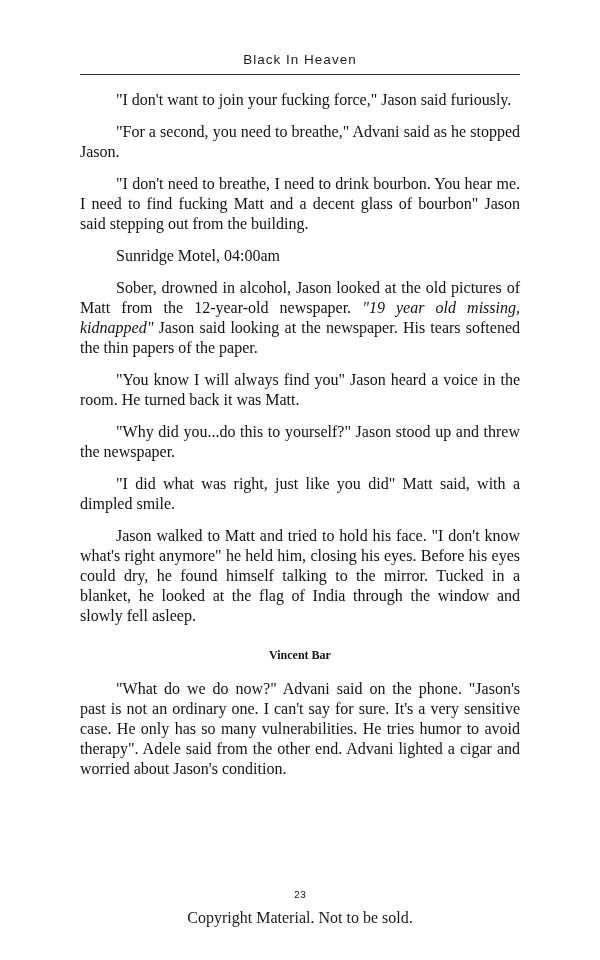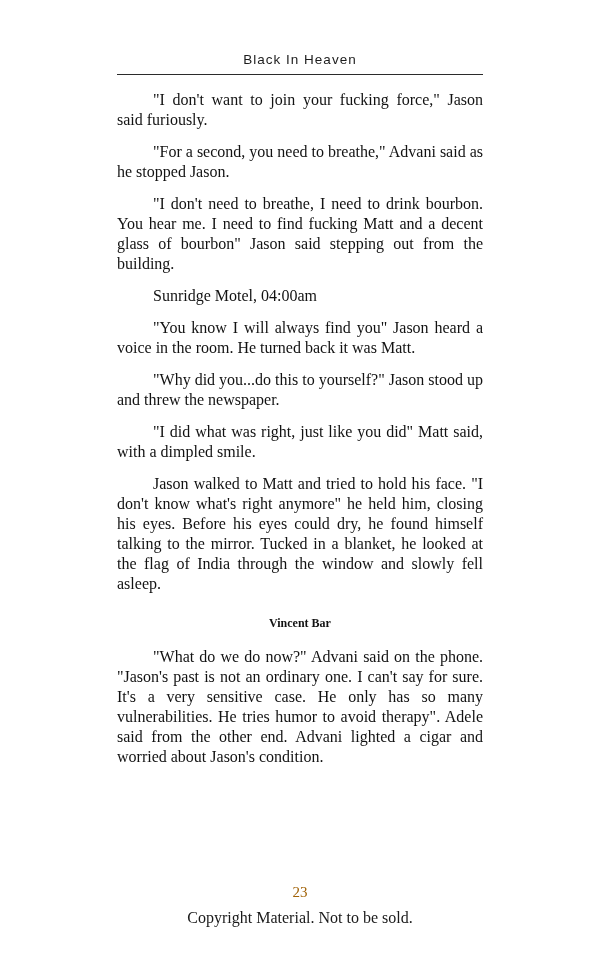--- a/index.html
+++ b/index.html
@@ -6,21 +6,21 @@
   html, body { background: #e9e9e9; }
   body {
     width: 600px; height: 960px;
     font-family: "Liberation Serif", "DejaVu Serif", serif;
   }
   .page {
     width: 600px; height: 960px;
     background: #ffffff;
     color: #121212;
     display: flex; flex-direction: column;
-    padding: 0 117px;
+    padding: 0 80px;
     overflow: hidden;
   }
   .running-header {
     text-align: center;
     padding-top: 50px;
     padding-bottom: 6px;
     border-bottom: 1.5px solid #2b2b2b;
   }
   .book-title {
     font-family: "Liberation Sans", "DejaVu Sans", sans-serif;
@@ -45,23 +45,24 @@
     text-align: center;
     margin: 19px 0 14px 0;
     line-height: 20px;
   }
   .footer {
     margin-top: auto;
     text-align: center;
     padding-bottom: 33px;
   }
   .page-number {
-    font-size: 15px;
+    font-size: 10px;
     margin-bottom: 8px;
-    color: #a16207;
+    color: #0f172a;
+    font-family: Liberation Mono, monospace;
   }
   .copyright {
     font-family: Liberation Serif, serif;
     font-size: 16px;
     color: #1a1a1a;
   }
 </style>
 </head>
 <body>
 
@@ -70,20 +71,21 @@
   <div class="running-header">
     <span class="book-title">Black In Heaven</span>
   </div>
 
   <div class="content">
     <p>"I don't want to join your fucking force," Jason said furiously.</p>
     <p>"For a second, you need to breathe," Advani said as he stopped Jason.</p>
     <p>"I don't need to breathe, I need to drink bourbon. You hear me. I need to find fucking Matt and a decent glass of bourbon" Jason said stepping out from the building.</p>
     <p>Sunridge Motel, 04:00am</p>
 
+    <p><span>Sober, drowned in alcohol, Jason looked at the old pictures of Matt from the 12-year-old newspaper. </span><em>"19 year old missing, kidnapped"</em><span> Jason said looking at the newspaper. His tears softened the thin papers of the paper.</span></p>
 
     <p>"You know I will always find you" Jason heard a voice in the room. He turned back it was Matt.</p>
     <p>"Why did you...do this to yourself?"  Jason stood up and threw the newspaper.</p>
     <p>"I did what was right, just like you did" Matt said, with a dimpled smile.</p>
     <p>Jason walked to Matt and tried to hold his face. "I don't know what's right anymore" he held him, closing his eyes. Before his eyes could dry, he found himself talking to the mirror. Tucked in a blanket, he looked at the flag of India through the window and slowly fell asleep.</p>
 
     <div class="section-heading">Vincent Bar</div>
 
     <p>"What do we do now?" Advani said on the phone. "Jason's past is not an ordinary one. I can't say for sure. It's a very sensitive case. He only has so many vulnerabilities. He tries humor to avoid therapy". Adele said from the other end. Advani lighted a cigar and worried about Jason's condition.</p>
   </div>

